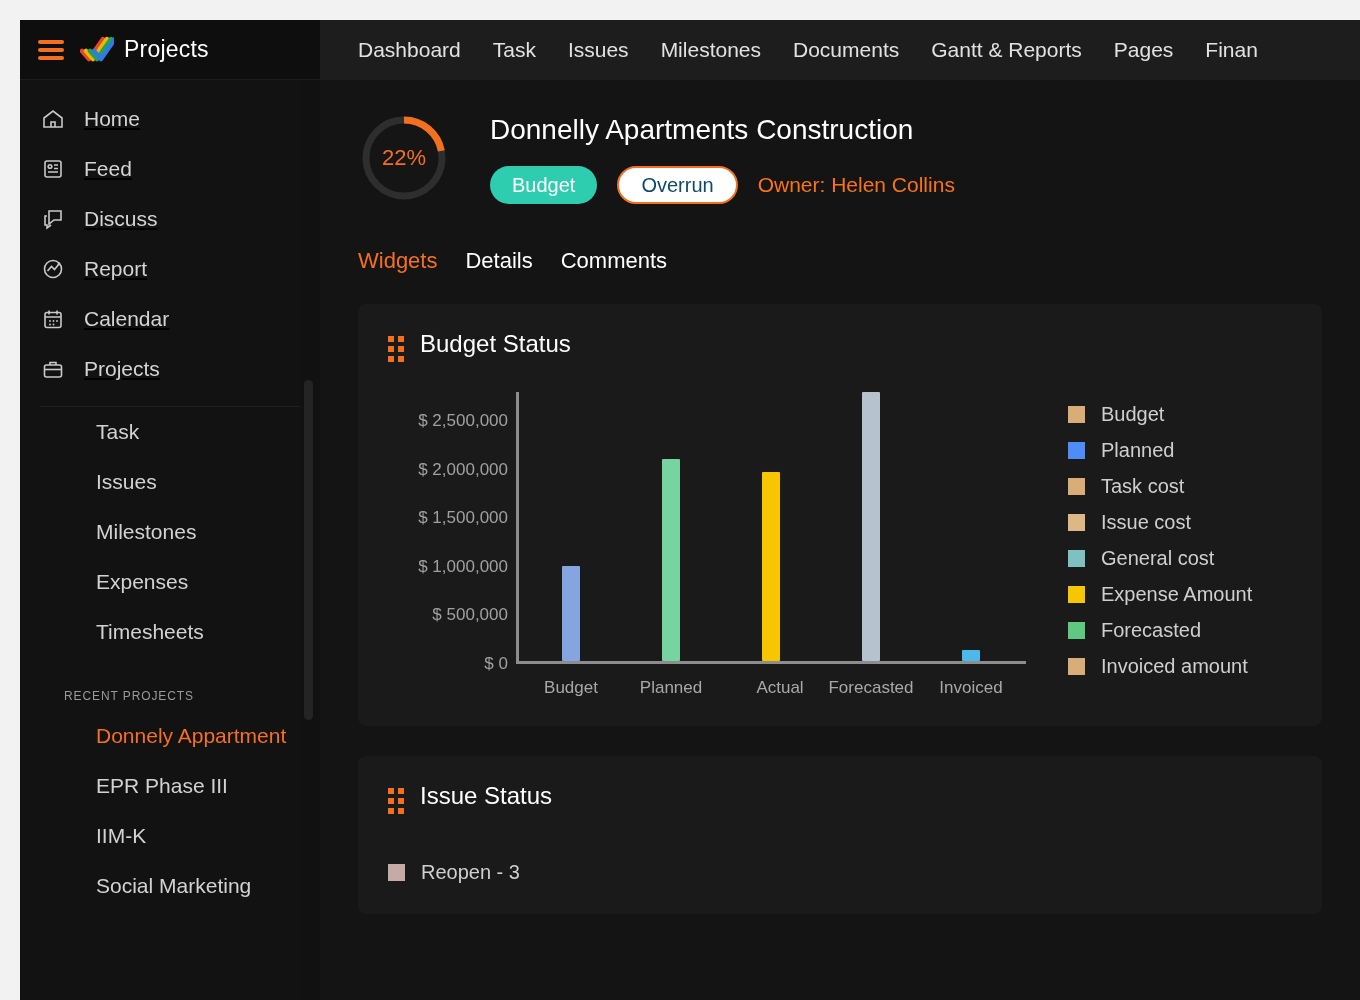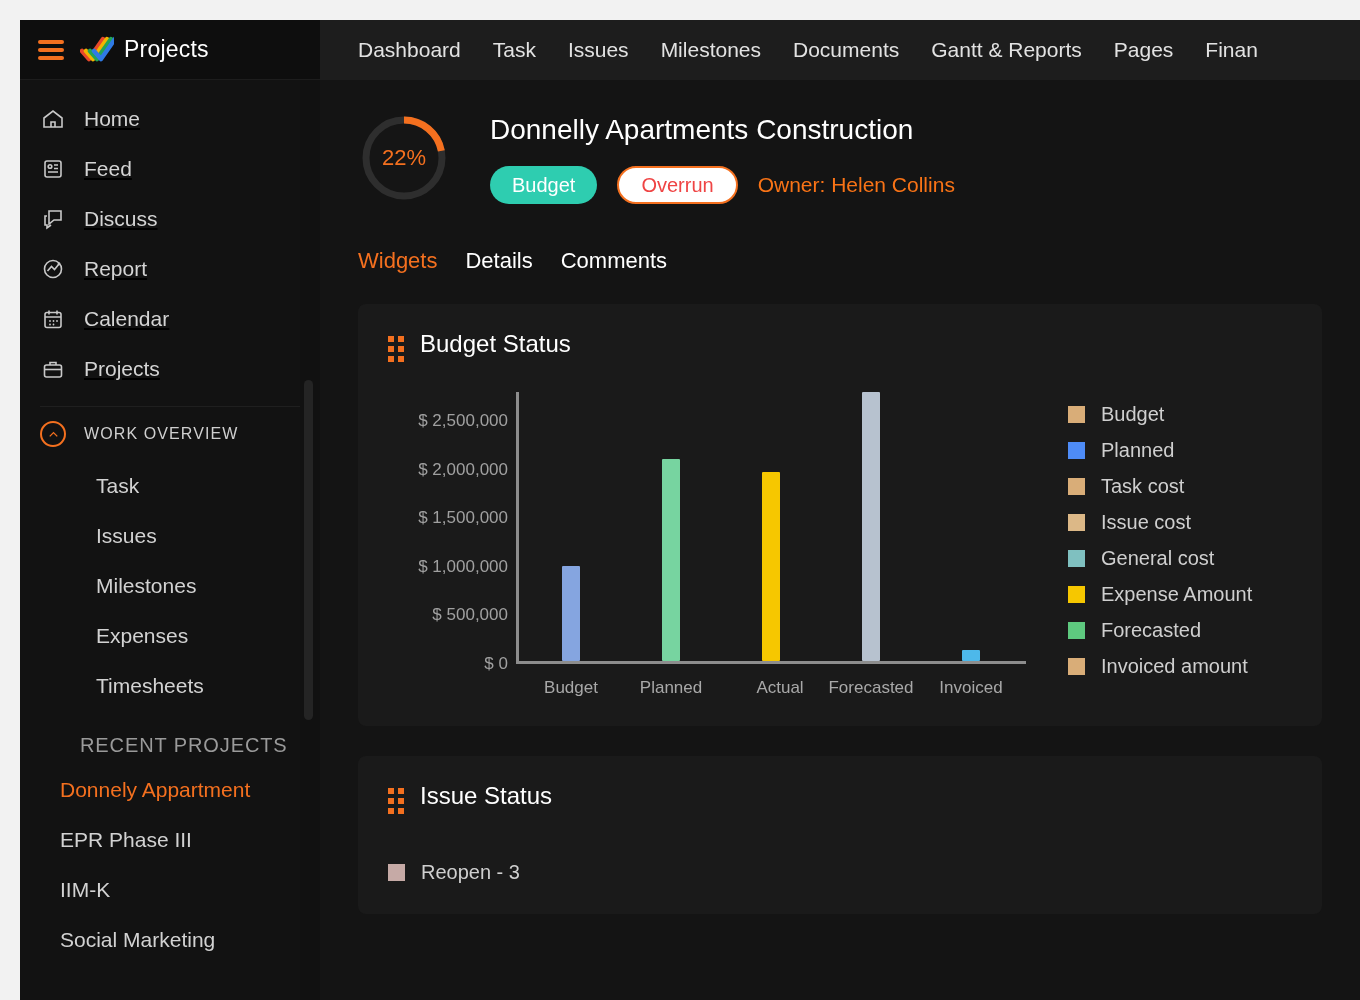--- a/index.html
+++ b/index.html
@@ -71,26 +71,26 @@
   .collapse-ic svg { stroke: #f4701f; stroke-width: 2.2; fill: none; }
 
   .sub-item {
     height: 50px; display: flex; align-items: center;
     padding-left: 76px;
     color: #d2d2d2; font-size: 21px; cursor: pointer;
   }
 
   .group-label {
     height: 54px; display: flex; align-items: flex-end;
-    padding-left: 60px; padding-bottom: 8px;
-    color: #9a9a9a; font-size: 20px; letter-spacing: .9px;
+    padding-left: 44px; padding-bottom: 8px;
+    color: #9a9a9a; font-size: 12px; letter-spacing: .9px;
   }
   .proj-item {
     height: 50px; display: flex; align-items: center;
-    padding-left: 40px; color: #d2d2d2; font-size: 21px;
+    padding-left: 76px; color: #d2d2d2; font-size: 21px;
     white-space: nowrap; overflow: hidden; cursor: pointer;
   }
   .proj-item.active { color: #f4701f; }
 
   .sb-scroll {
     position: absolute; right: 0; top: 60px; width: 20px; bottom: 0;
     background: #111;
   }
   .sb-thumb {
     position: absolute; left: 4px; top: 300px; width: 9px; height: 340px;
@@ -117,21 +117,21 @@
     color: #f4701f; font-size: 22px;
   }
   .ph-right { margin-left: 40px; padding-top: 6px; }
   .proj-title { color: #fff; font-size: 28px; font-weight: 400; }
   .badges { display: flex; align-items: center; margin-top: 20px; gap: 20px; }
   .badge {
     height: 38px; border-radius: 19px; padding: 0 22px;
     display: flex; align-items: center; font-size: 20px; cursor: pointer;
   }
   .badge-active { background: #2ecdb0; color: #ffffff; }
-  .badge-overrun { background: #ffffff; color: #ef4444; border: 2px solid #f4701f; }
+  .badge-overrun { background: #ffffff; color: #0c4a6e; border: 2px solid #f4701f; }
   .owner { color: #f97316; font-size: 21px; }
 
   .tabs { display: flex; gap: 28px; margin-top: 44px; }
   .tab { font-size: 22px; color: #ffffff; cursor: pointer; }
   .tab.active { color: #f4701f; }
 
   .widget {
     margin-top: 30px;
     background: #1a1a1a;
     border-radius: 8px;
@@ -260,28 +260,20 @@
               <path d="M9 8 V5.5 h6 V8"></path>
               <path d="M3.5 12.5 h17"></path>
             </svg>
         </span>
         <span>Projects</span>
       </div>
     </nav>
 
     <div class="divider"></div>
 
-    <div class="section-head">
-      <span class="collapse-ic">
-        <svg viewBox="0 0 24 24" width="15" height="15">
-            <path d="M6 15 L12 9 L18 15"></path>
-          </svg>
-      </span>
-      <span>WORK OVERVIEW</span>
-    </div>
 
     <div>
       <div class="sub-item">
         <span>Task</span>
       </div>
       <div class="sub-item">
         <span>Issues</span>
       </div>
       <div class="sub-item">
         <span>Milestones</span>

